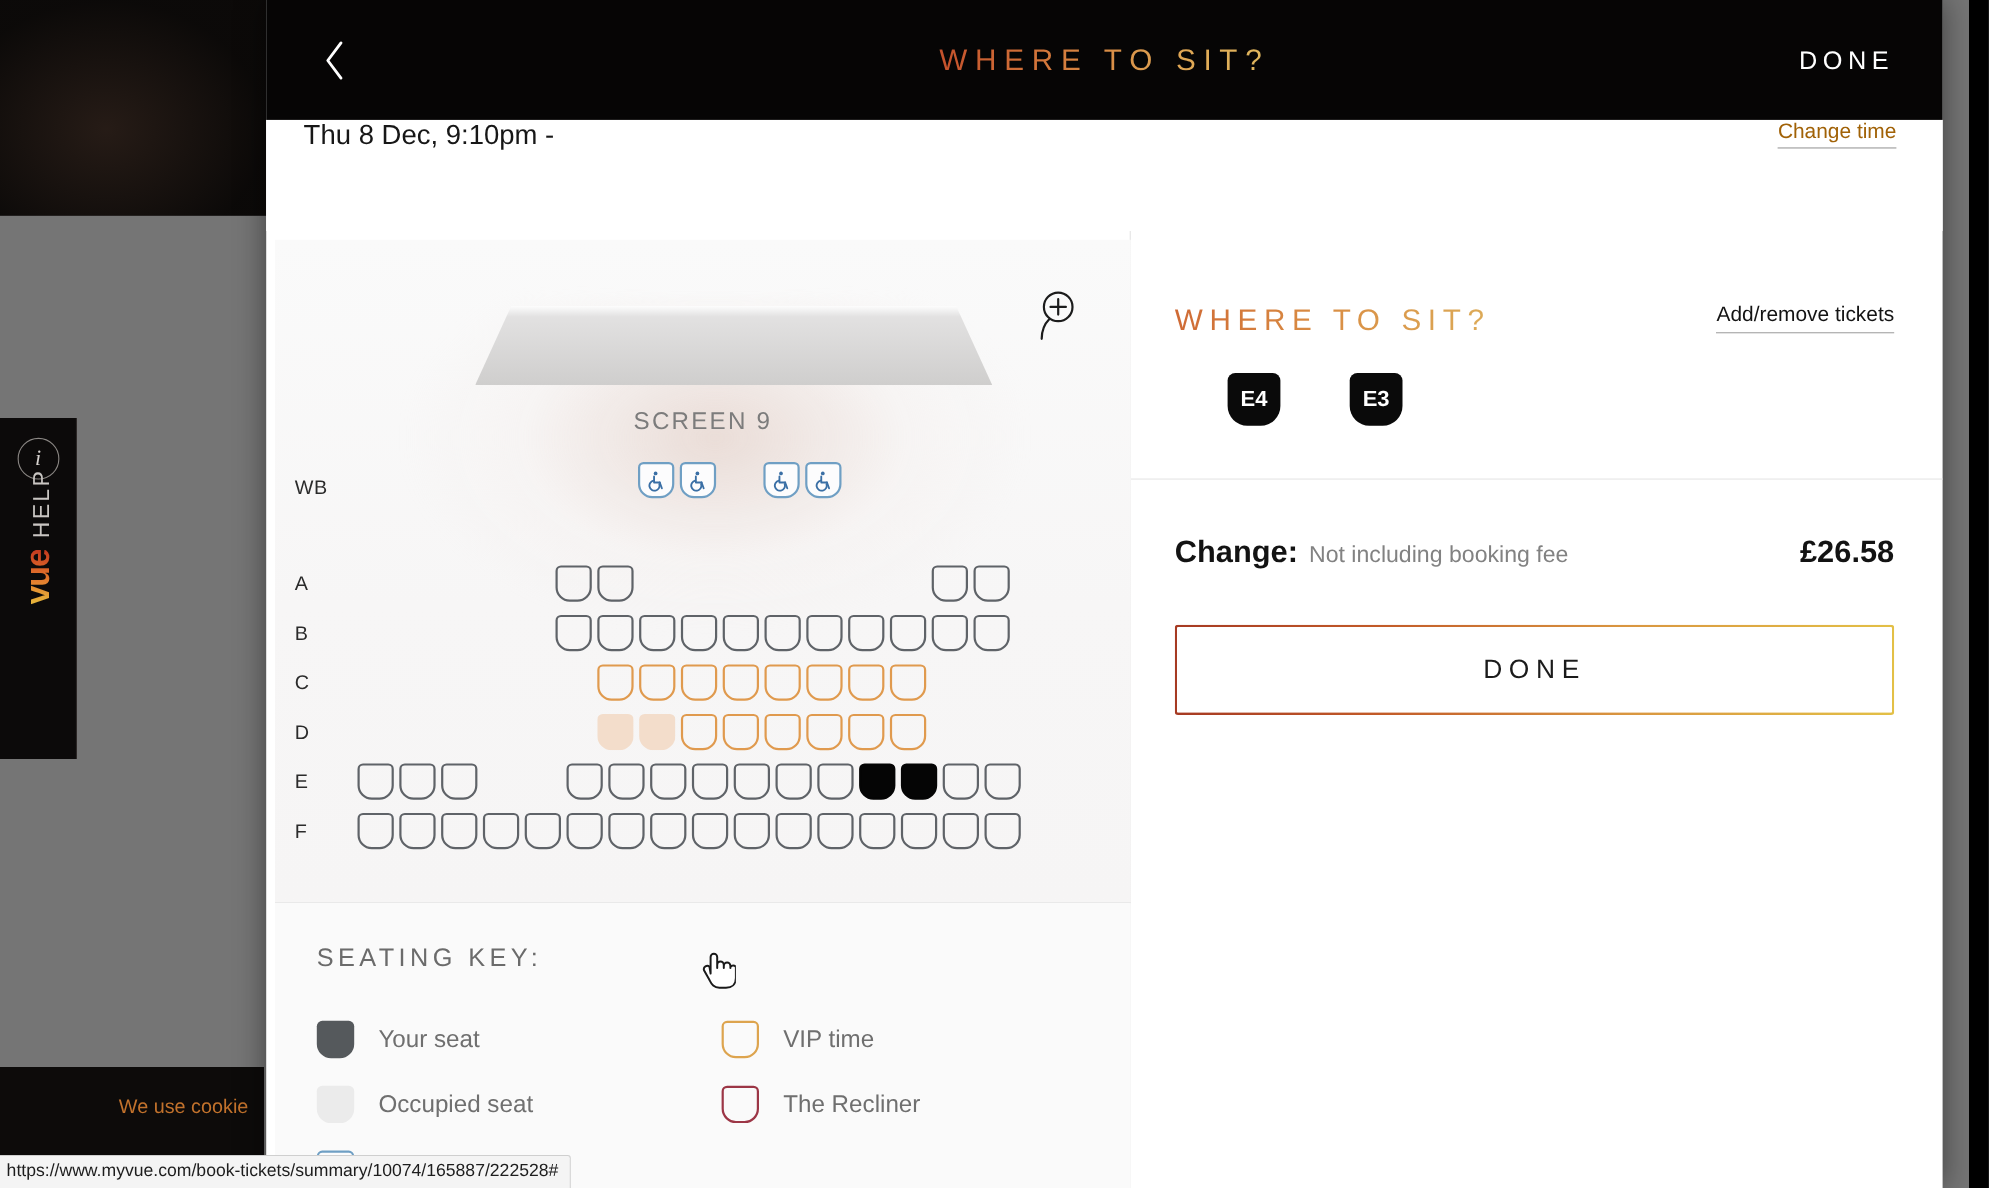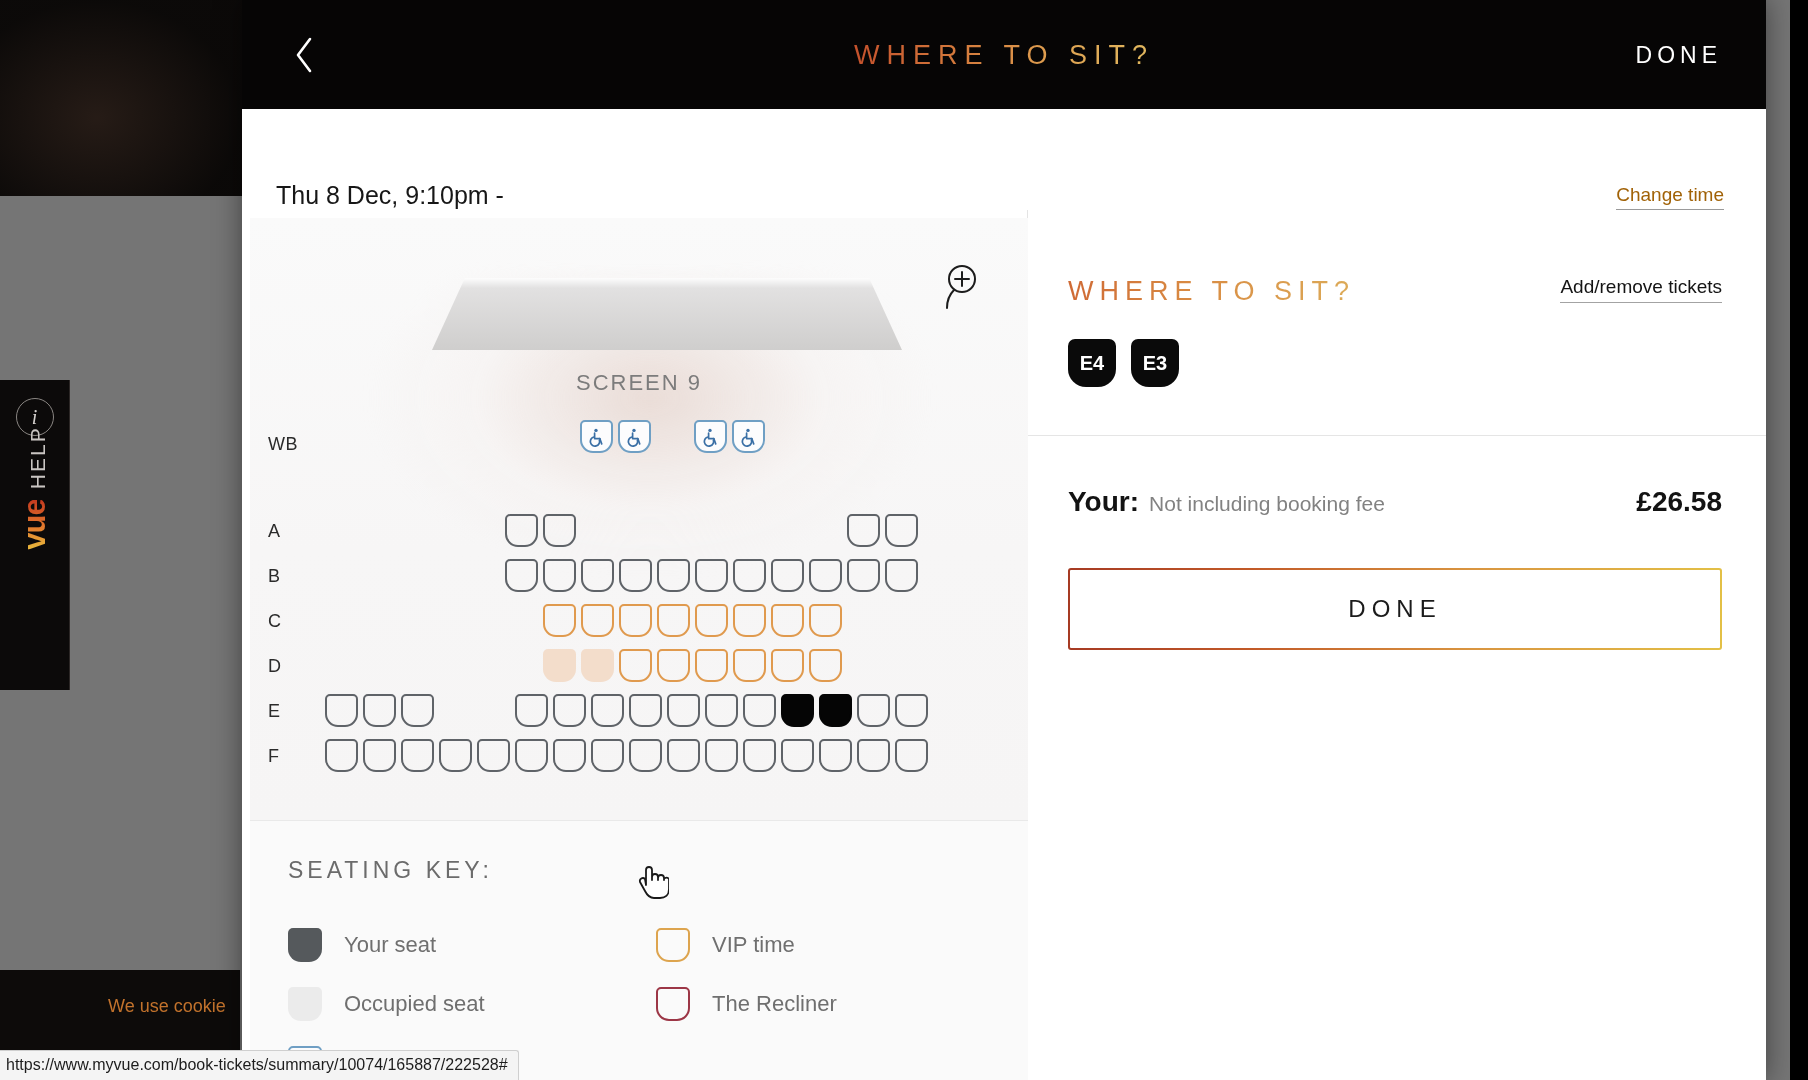--- a/index.html
+++ b/index.html
@@ -98,21 +98,21 @@
     -webkit-background-clip: text; background-clip: text; color: transparent;
     white-space: nowrap;
   }
   #done-top {
     position: absolute; right: 44px; top: 50%; transform: translateY(-50%);
     color: #fff; font-size: 23px; letter-spacing: 5px; cursor: pointer;
   }
 
   
   #date-bar {
-    flex: 0 0 101px; display: flex; align-items: flex-end;
+    flex: 0 0 101px; display: flex; align-items: flex-start;
     justify-content: space-between; padding: 0 42px 0 34px;
     background: #fff;
   }
   #showtime { font-size: 25px; color: #171717; font-weight: 400; }
   #change-time {
     font-size: 19px; color: #a16207; cursor: pointer;
     border-bottom: 1px solid #9a9a9a; padding-bottom: 3px;
   }
 
   
@@ -221,21 +221,21 @@
   }
   #add-remove {
     font-size: 19px; color: #141414; cursor: pointer;
     border-bottom: 1px solid #a3a3a3; padding-bottom: 4px;
   }
   #seat-chips { display: flex; gap: 15px; margin-top: 32px; }
   .seat-chip {
     width: 48px; height: 48px; background: #0a0a0a; color: #fff;
     border-radius: 7px 7px 18px 18px;
     display: flex; align-items: center; justify-content: center;
-    font-size: 20px; font-weight: 700; cursor: pointer;
+    font-size: 20px; font-weight: 700; cursor: pointer; margin-left: 48px;
   }
   #seats-count { margin-top: 36px; font-size: 21px; color: #6e6e6e; }
   #divider { margin: 48px 0 0 0; height: 1px; background: #e5e5e5; }
 
   #total-block { padding: 50px 44px 0 40px; }
   #total-row {
     display: flex; align-items: baseline; justify-content: space-between;
   }
   #total-left { display: flex; align-items: baseline; gap: 10px; }
   #total-word { font-size: 28px; font-weight: 700; color: #131313; }
@@ -504,21 +504,21 @@
             <div class="seat-chip">E4</div>
             <div class="seat-chip">E3</div>
           </div>
       </div>
 
       <div id="divider"></div>
 
       <div id="total-block">
         <div id="total-row">
           <div id="total-left">
-            <span id="total-word">Your:</span>
+            <span id="total-word">Change:</span>
             <span id="total-note">Not including booking fee</span>
           </div>
           <div id="total-amount">£26.58</div>
         </div>
         <div id="done-btn">DONE</div>
       </div>
 
     </div>
   </div>
 </div>

